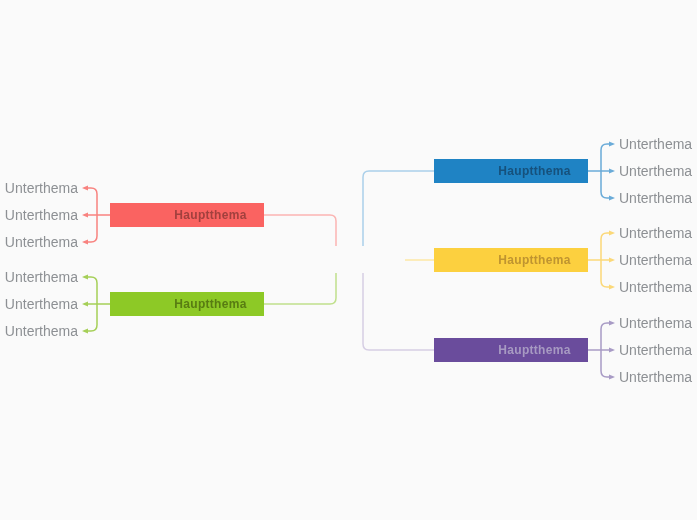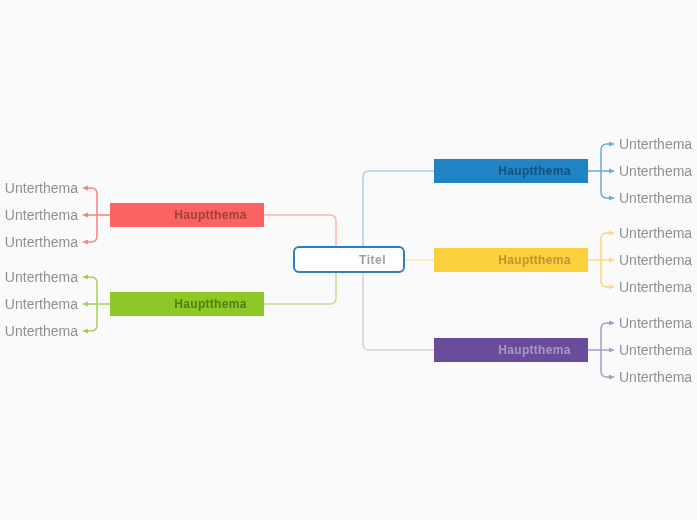--- a/index.html
+++ b/index.html
@@ -82,21 +82,20 @@
       <path class="st-purple-main" d="M434 350 H369 Q363 350 363 344 V273"></path>
       <path class="st-purple-sub" d="M588 350 H609"></path>
       <path class="st-purple-sub" d="M601 350 V329 Q601 323 607 323 H609"></path>
       <path class="st-purple-sub" d="M601 350 V371 Q601 377 607 377 H609"></path>
       <polygon class="ar-purple" points="615,323 609,320.4 609,325.6"></polygon>
       <polygon class="ar-purple" points="615,350 609,347.4 609,352.6"></polygon>
       <polygon class="ar-purple" points="615,377 609,374.4 609,379.6"></polygon>
     </g>
   </svg>
 
-  <div class="node root">Titel</div>
 
   <div class="node topic topic-red">Hauptthema</div>
   <div class="node topic topic-green">Hauptthema</div>
   <div class="node topic topic-blue">Hauptthema</div>
   <div class="node topic topic-yellow">Hauptthema</div>
   <div class="node topic topic-purple">Hauptthema</div>
 
   <div class="leaf leaf-left" style="top:180px;">Unterthema</div>
   <div class="leaf leaf-left" style="top:207px;">Unterthema</div>
   <div class="leaf leaf-left" style="top:234px;">Unterthema</div>

